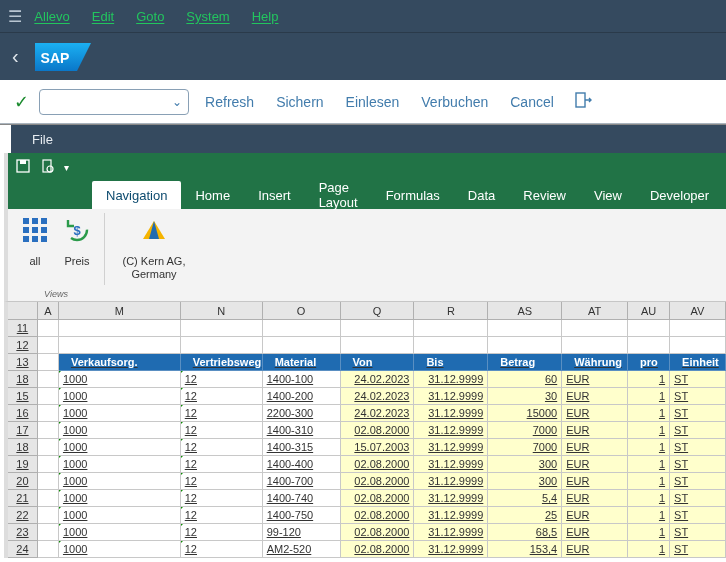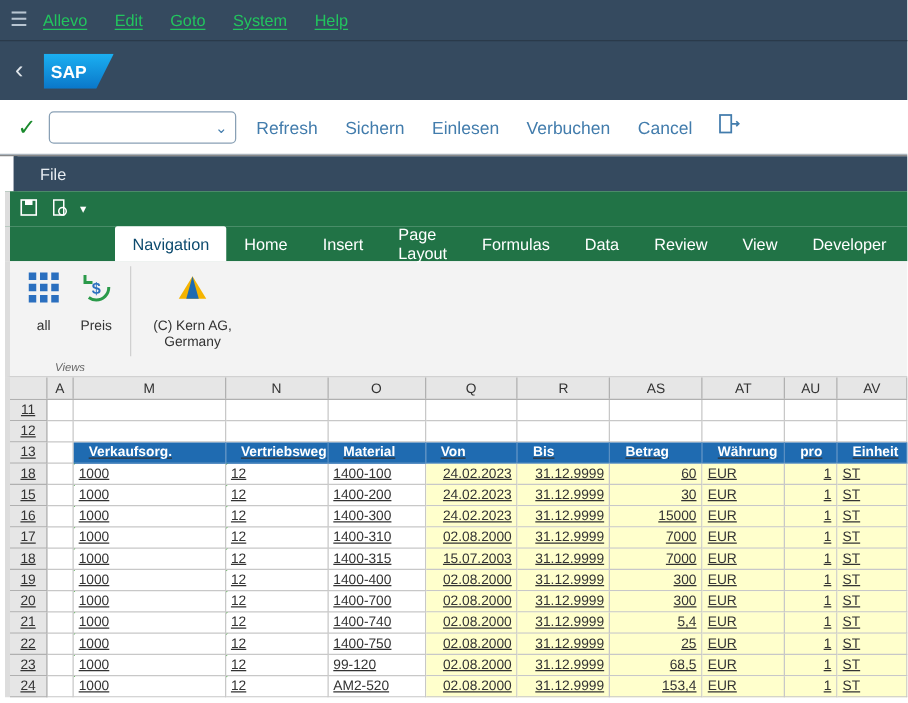--- a/index.html
+++ b/index.html
@@ -268,21 +268,21 @@
           <div class="cell col-AS yl r"><span>30</span></div>
           <div class="cell col-AT yl"><span>EUR</span></div>
           <div class="cell col-AU yl r"><span>1</span></div>
           <div class="cell col-AV yl"><span>ST</span></div>
         </div>
         <div class="sheet-row">
           <div class="rowhead">16</div>
           <div class="cell col-A"><span></span></div>
           <div class="cell col-M"><span class="gtri"></span><span>1000</span></div>
           <div class="cell col-N"><span class="gtri"></span><span>12</span></div>
-          <div class="cell col-O"><span>1400-300</span></div>
+          <div class="cell col-O"><span>2200-300</span></div>
           <div class="cell col-Q yl r"><span>24.02.2023</span></div>
           <div class="cell col-R yl r"><span>31.12.9999</span></div>
           <div class="cell col-AS yl r"><span>15000</span></div>
           <div class="cell col-AT yl"><span>EUR</span></div>
           <div class="cell col-AU yl r"><span>1</span></div>
           <div class="cell col-AV yl"><span>ST</span></div>
         </div>
         <div class="sheet-row">
           <div class="rowhead">17</div>
           <div class="cell col-A"><span></span></div>

